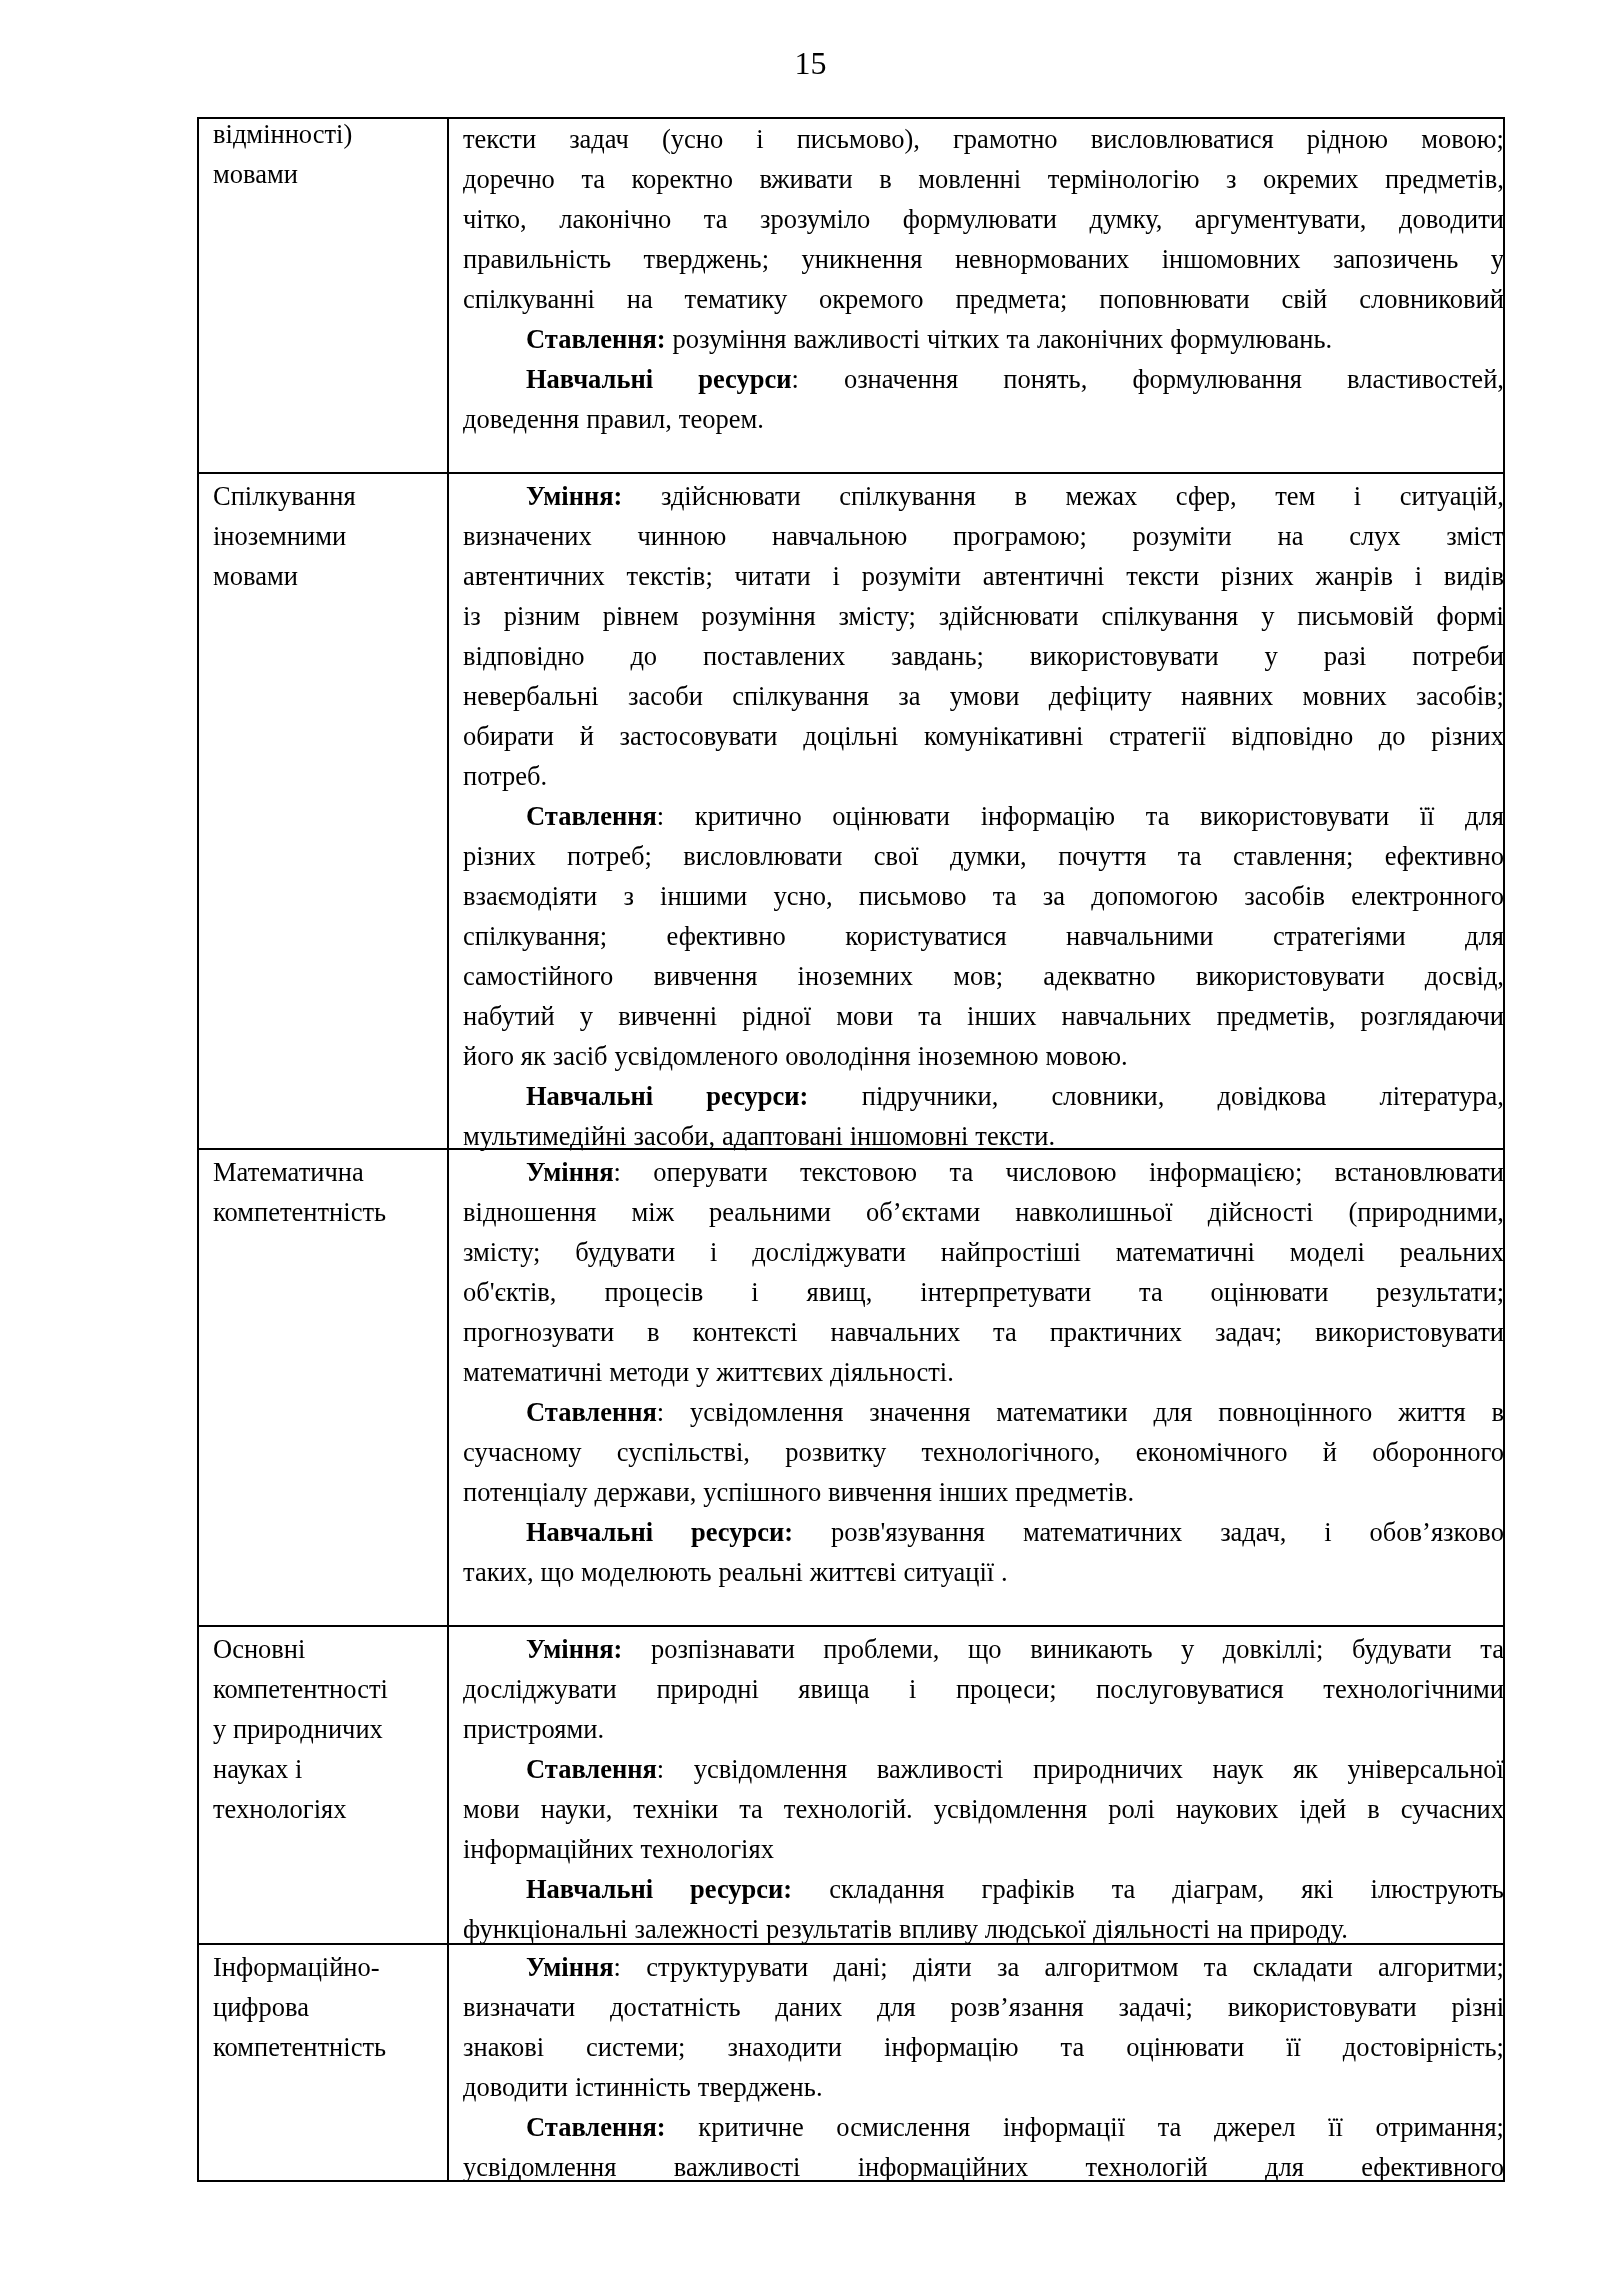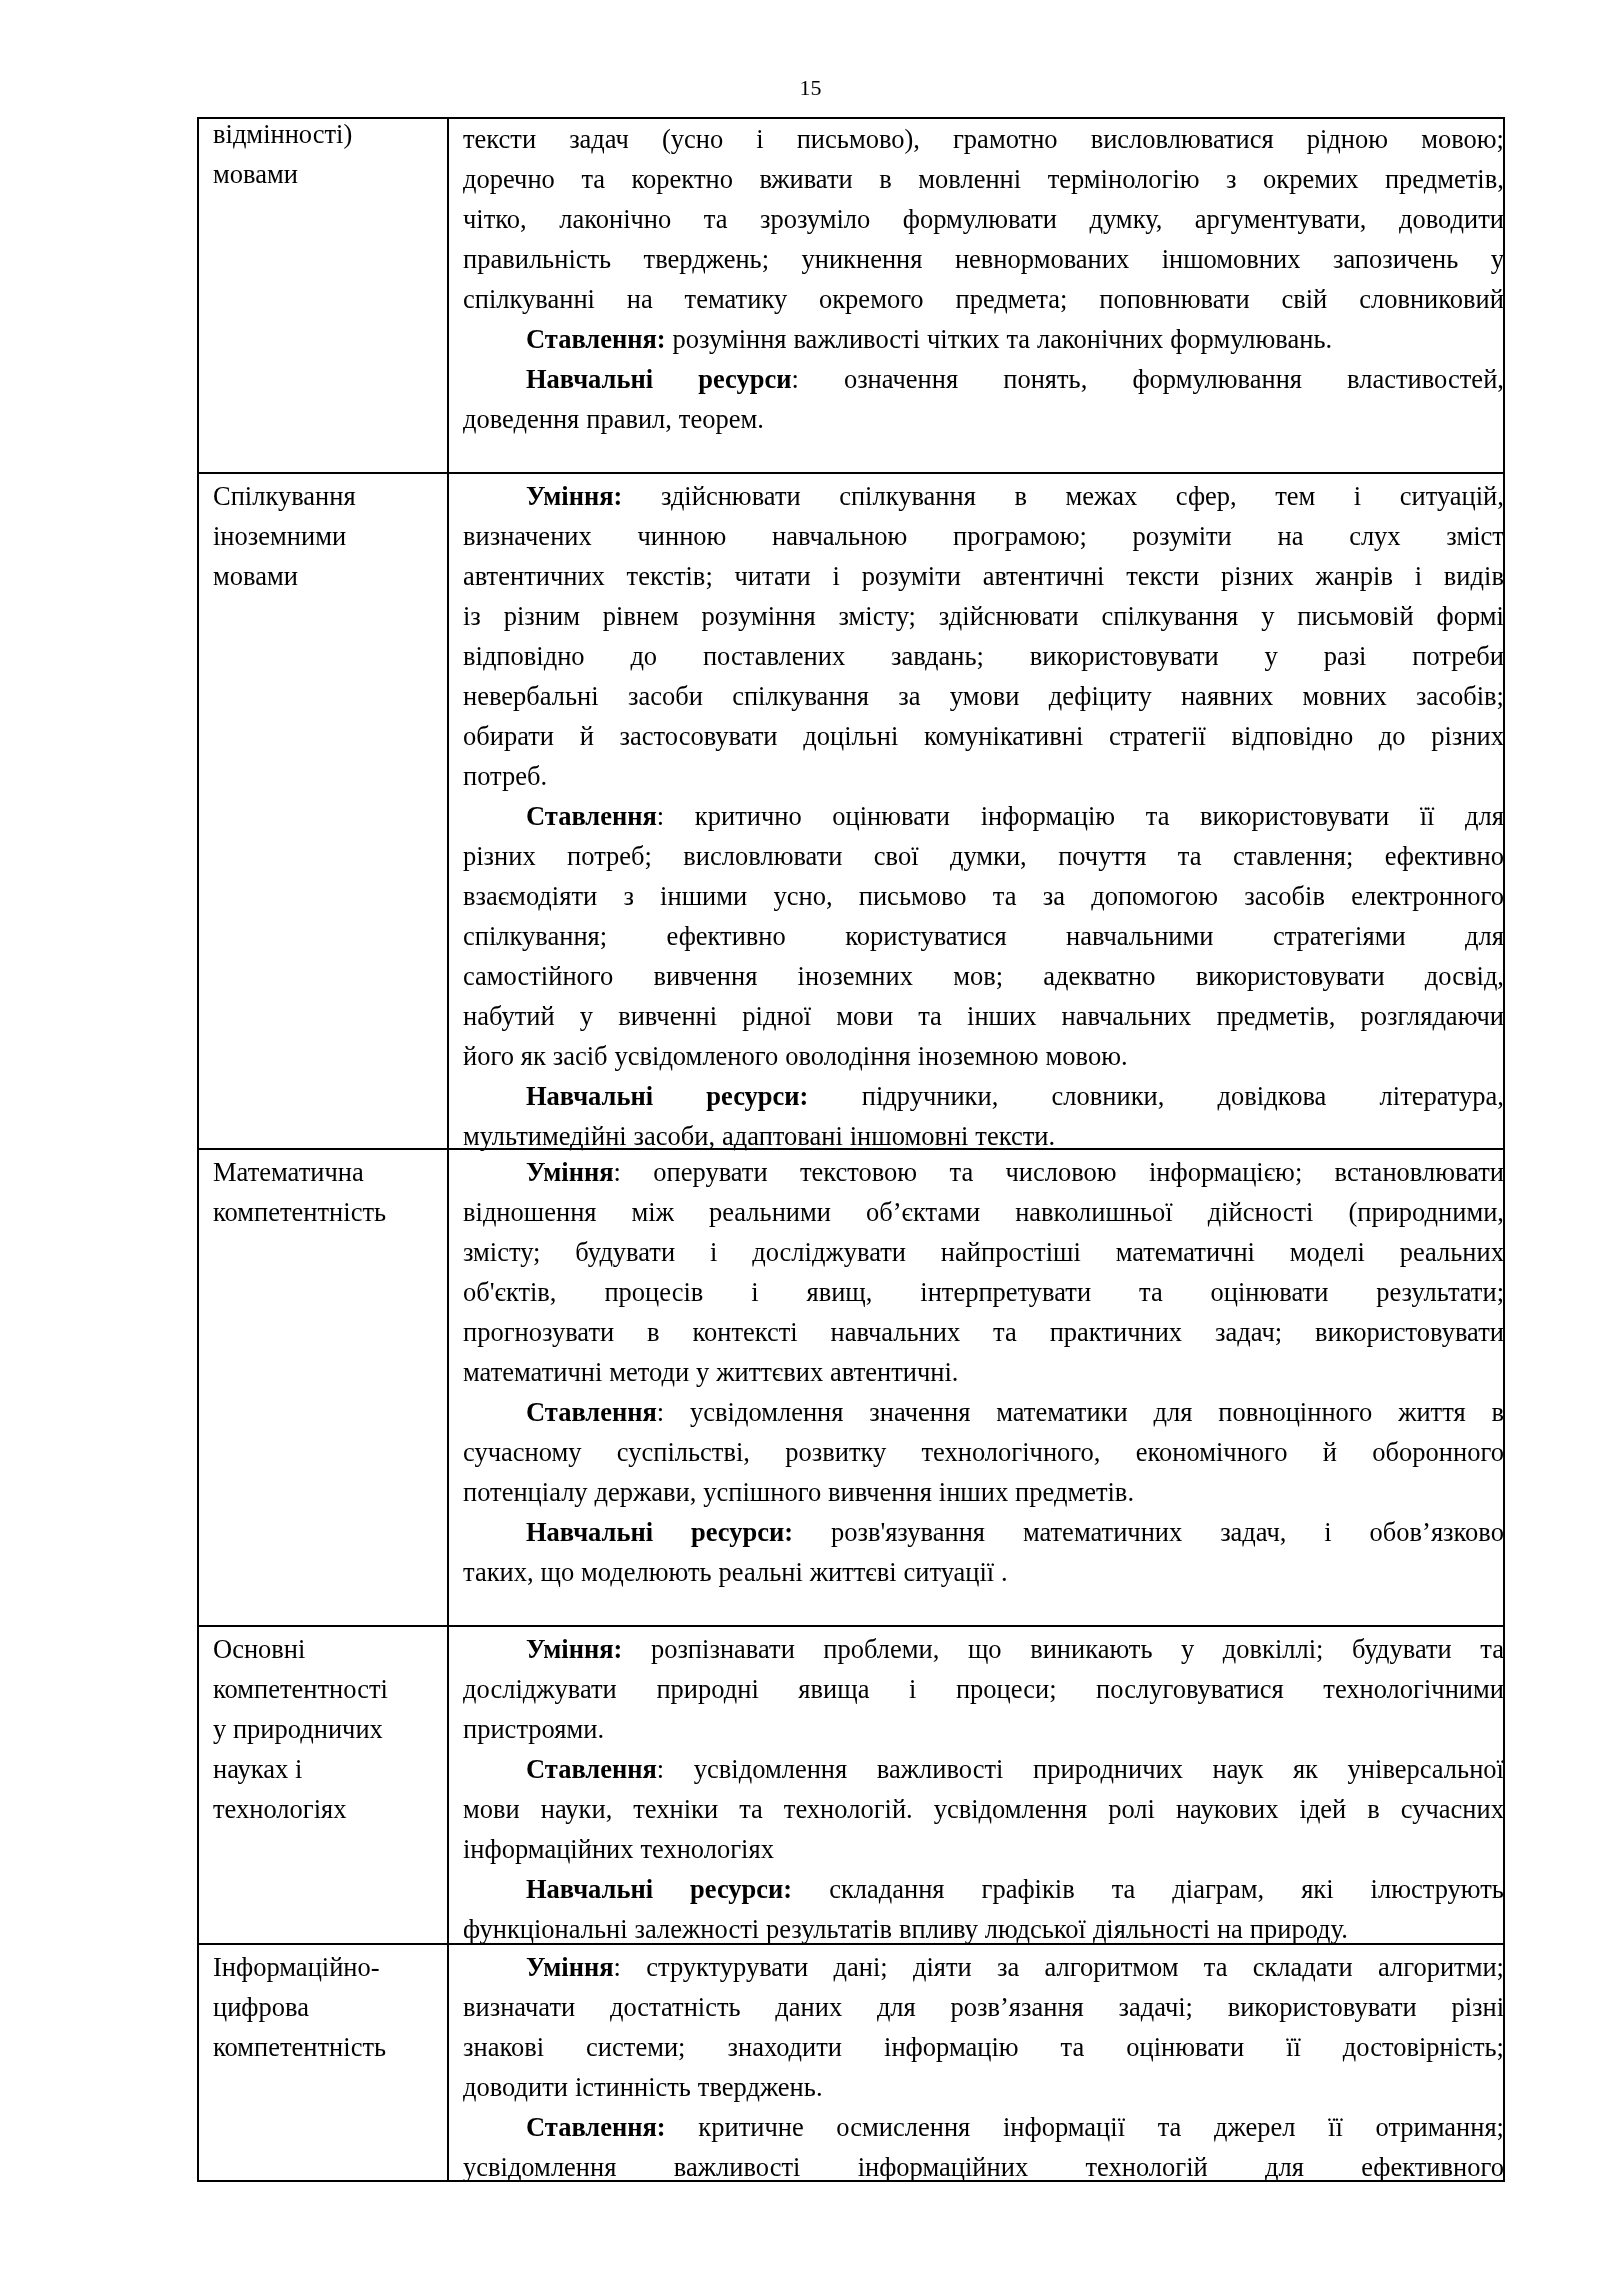--- a/index.html
+++ b/index.html
@@ -1,19 +1,19 @@
 <!DOCTYPE html>
 <html><head>
 <meta charset="utf-8">
 <style>
   html, body { margin: 0; padding: 0; background: #ffffff; }
   body { width: 1621px; height: 2293px; position: relative; overflow: hidden;
          font-family: "Liberation Serif", "DejaVu Serif", serif; color: #000; }
-  .page-number { position: absolute; top: 71px; left: 0; width: 1621px; text-align: center;
-                 font-size: 22px; line-height: 33px; }
+  .page-number { position: absolute; top: 47px; left: 0; width: 1621px; text-align: center;
+                 font-size: 32px; line-height: 33px; }
   .tbl { position: absolute; left: 197px; top: 117px; width: 1308px; height: 2065px;
          border: 2px solid #000; box-sizing: border-box; }
   .vdiv { position: absolute; left: 447px; top: 117px; width: 2px; height: 2065px; background: #000; }
   .hdiv { position: absolute; left: 197px; width: 1308px; height: 2px; background: #000; }
   .row { position: absolute; left: 0; width: 1621px; }
   .label { position: absolute; left: 213px; width: 225px; font-size: 26.5px; line-height: 40px; }
   .label span { display: block; white-space: nowrap; }
   .body { position: absolute; left: 463px; width: 1041px; font-size: 26.5px; line-height: 40px; }
   .ln { display: block; text-align: justify; text-align-last: justify; white-space: nowrap;
         height: 40px; overflow: visible; }
@@ -420,21 +420,21 @@
               <span>задач;</span>
               <span>використовувати</span>
             </div>
           </div>
           <div class="ln last">
             <div class="ln-inner">
               <span>математичні</span>
               <span>методи</span>
               <span>у</span>
               <span>життєвих</span>
-              <span>автентичні.</span>
+              <span>діяльності.</span>
             </div>
           </div>
         </div>
         <div>
           <div class="ln ind">
             <div class="ln-inner">
               <span><b>Ставлення</b>:</span>
               <span>усвідомлення</span>
               <span>значення</span>
               <span>математики</span>

